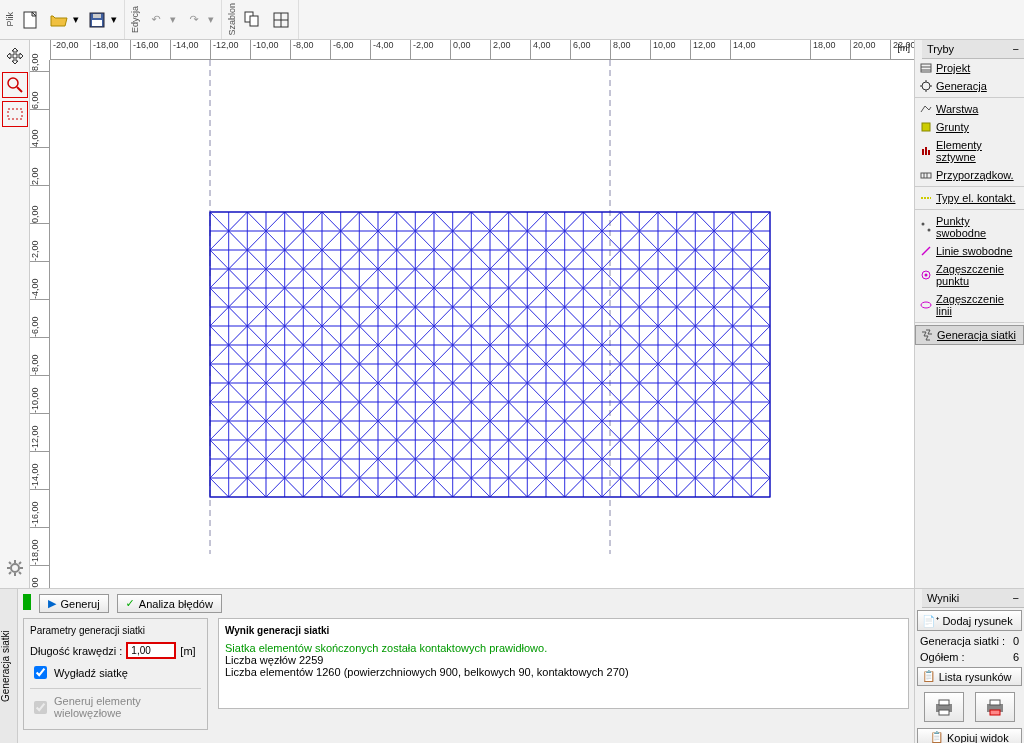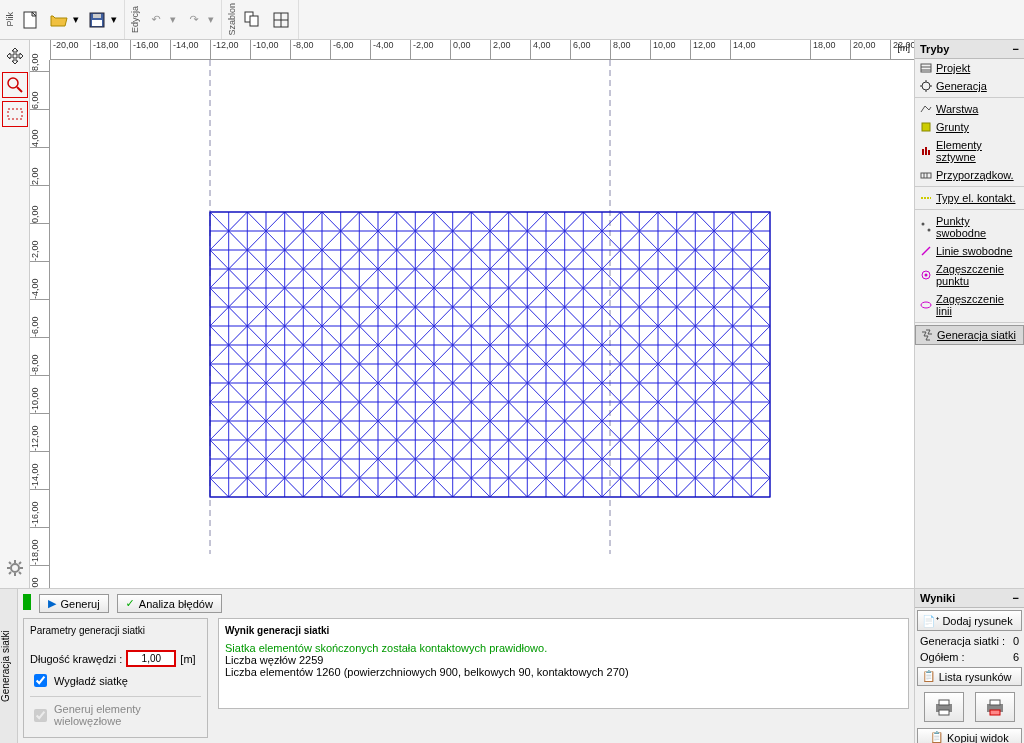--- a/index.html
+++ b/index.html
@@ -24,37 +24,37 @@
 .ruler-h { position: absolute; top: 0; left: 20px; right: 0; height: 20px; border-bottom: 1px solid #999; background: #fff; }
 .ruler-h .tick { position: absolute; top: 0; height: 20px; border-left: 1px solid #999; padding-left: 2px; font-size: 9px; color: #333; }
 .ruler-h .unit { position: absolute; right: 4px; top: 3px; font-size: 9px; }
 .ruler-v { position: absolute; top: 20px; left: 0; bottom: 0; width: 20px; border-right: 1px solid #999; background: #fff; }
 .ruler-v .tick { position: absolute; left: 0; width: 20px; height: 12px; border-top: 1px solid #999; font-size: 9px; color: #333; writing-mode: vertical-rl; transform: rotate(180deg); text-align: center; }
 
 .canvas { position: absolute; left: 20px; top: 20px; right: 0; bottom: 0; background: #fff; overflow: hidden; }
 
 
 .right-panel { position: absolute; top: 40px; right: 0; width: 110px; bottom: 155px; background: #f0f0f0; border-left: 1px solid #ccc; }
-.panel-header { background: #e4e4e4; padding: 3px 5px; font-weight: bold; border-bottom: 1px solid #bbb; display: flex; justify-content: space-between; align-items: center; }
+.panel-header { background: #e4e4e4; padding: 3px 5px; font-weight: normal; border-bottom: 1px solid #bbb; display: flex; justify-content: space-between; align-items: center; margin-left: 7px; }
 .mode-item { padding: 3px 5px; display: flex; align-items: center; gap: 4px; cursor: pointer; font-size: 10px; text-decoration: underline; }
 .mode-item.selected { background: #d8d8d8; border: 1px solid #999; }
 .mode-sep { border-top: 1px solid #ccc; margin: 2px 0; }
 .mode-icon { width: 12px; height: 12px; display: inline-block; flex-shrink: 0; }
 
 
 .bottom-panel { position: absolute; bottom: 0; left: 0; right: 110px; height: 155px; background: #f0f0f0; border-top: 1px solid #ccc; }
 .bottom-left-label { position: absolute; left: 0; top: 0; bottom: 0; width: 18px; background: #e8e8e8; border-right: 1px solid #ccc; }
 .bottom-left-label span { writing-mode: vertical-rl; transform: rotate(180deg); display: block; height: 100%; text-align: center; font-size: 10px; }
 .bottom-content { position: absolute; left: 18px; right: 0; top: 0; bottom: 0; padding: 5px; }
 .btn-row { display: flex; gap: 8px; margin-bottom: 5px; }
 .action-btn { padding: 2px 8px; border: 1px solid #999; background: linear-gradient(#fff,#e8e8e8); cursor: pointer; display: flex; align-items: center; gap: 4px; font-size: 10px; }
 .params-box { border: 1px solid #bbb; padding: 6px; width: 185px; float: left; font-size: 10px; }
-.params-box .title { font-size: 10px; margin-bottom: 14px; }
+.params-box .title { font-size: 10px; margin-bottom: 6px; }
 .param-row { display: flex; align-items: center; gap: 4px; margin: 4px 0; font-size: 10px; }
-.param-input { width: 50px; border: 2px solid #d00; text-align: center; padding: 1px 3px; font-size: 10px; }
+.param-input { width: 50px; border: 2px solid #d00; text-align: left; padding: 1px 3px; font-size: 10px; }
 .results-box { border: 1px solid #bbb; padding: 6px; margin-left: 195px; height: 91px; background: #fff; font-size: 10px; }
 .results-box .title { font-weight: bold; margin-bottom: 6px; font-size: 10px; }
 .results-box .success { color: #090; }
 
 
 .bottom-right { position: absolute; bottom: 0; right: 0; width: 110px; height: 155px; background: #f0f0f0; border-left: 1px solid #ccc; border-top: 1px solid #ccc; }
 .wyniki-row { padding: 2px 5px; font-size: 10px; display: flex; justify-content: space-between; }
 .small-btn { padding: 2px 4px; border: 1px solid #999; background: linear-gradient(#fff,#e8e8e8); cursor: pointer; margin: 2px; display: flex; align-items: center; gap: 3px; font-size: 10px; }
 .print-btns { display: flex; justify-content: space-around; padding: 4px; }
 .print-btn { width: 40px; height: 30px; border: 1px solid #999; background: linear-gradient(#fff,#e8e8e8); display: flex; align-items: center; justify-content: center; cursor: pointer; }

